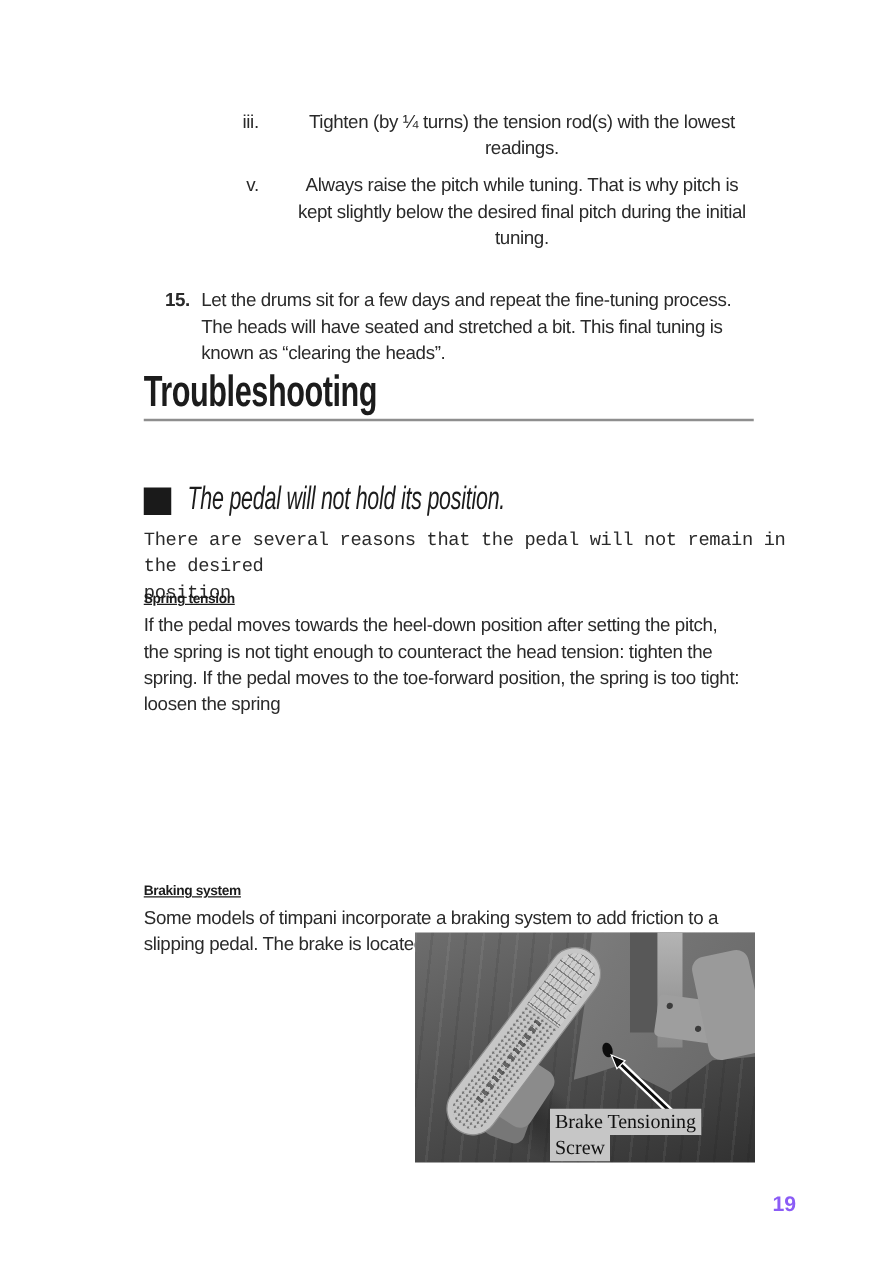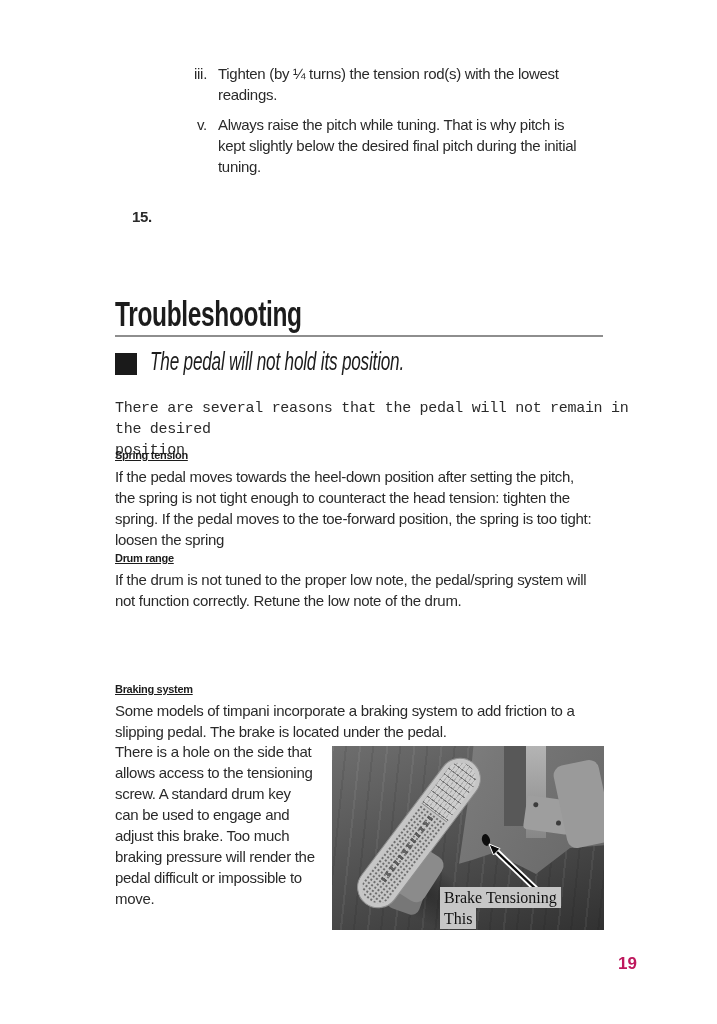--- a/index.html
+++ b/index.html
@@ -2,40 +2,40 @@
 <html><head>
 <meta charset="utf-8">
 <style>
   html,body{margin:0;padding:0;background:#ffffff;}
   .page{
     position:relative;width:717px;height:1024px;background:#ffffff;overflow:hidden;
     font-family:"Liberation Sans","DejaVu Sans",sans-serif;
     color:#2a2a2a;
   }
   .t{white-space:pre-line;}
-  .bodytxt{font-size:15px;line-height:21px;letter-spacing:-0.3px;}
+  .bodytxt{font-size:15px;line-height:21px;letter-spacing:-0.3px;margin-top:24px;}
 
   
   .roman-list{position:absolute;left:177px;top:63px;width:440px;}
   .roman-item{display:flex;margin-bottom:9px;}
   .roman-item .marker{flex:0 0 30px;text-align:right;margin-right:11px;}
-  .roman-item .txt{flex:1;}
+  .roman-item .txt{flex:1;text-align:center;}
   .item15{position:absolute;left:132px;top:206px;display:flex;width:500px;}
   .item15 .marker{flex:0 0 22px;font-weight:bold;margin-right:7px;}
 
   
   .h1{
     position:absolute;left:115px;top:295px;
     font-size:35px;line-height:37px;font-weight:bold;color:#1c1c1c;
     transform:scaleX(0.70);transform-origin:left top;white-space:nowrap;
     letter-spacing:-0.5px;
   }
   .rule{position:absolute;left:115px;top:335px;width:488px;height:2px;background:#8e8e8e;}
 
-  .subsect{position:absolute;left:115px;top:347px;display:flex;align-items:center;}
+  .subsect{position:absolute;left:115px;top:384px;display:flex;align-items:center;}
   .subsect .sq{width:22px;height:22px;background:#1a1a1a;margin-top:6px;flex:0 0 auto;}
   .subsect .em{
     margin-left:13px;font-size:26px;line-height:28px;font-style:italic;color:#1c1c1c;
     transform:scaleX(0.66);transform-origin:left top;white-space:nowrap;letter-spacing:-0.3px;
   }
 
   .intro{position:absolute;left:115px;top:398px;width:520px;font-family:Liberation Mono, monospace;}
 
   .topic{position:absolute;left:115px;width:520px;}
   .topic .th{font-weight:bold;font-size:11px;line-height:21px;letter-spacing:-0.3px;color:#1c1c1c;text-decoration:underline;}
@@ -80,21 +80,21 @@
     background-size:4px 4px;}
   .ph-spine{position:absolute;left:50%;width:6px;margin-left:-3px;top:68px;bottom:28px;
     background:repeating-linear-gradient(180deg,rgba(70,70,70,0.75) 0 3px,rgba(0,0,0,0) 3px 7px);}
   .ph-hole{position:absolute;left:150px;top:88px;width:8px;height:12px;background:#0d0d0d;
     border-radius:50%;transform:rotate(-15deg);}
   .ph-arrow{position:absolute;inset:0;}
   .ph-caption{position:absolute;left:108px;top:141px;width:152px;
     font-family:"Liberation Serif","DejaVu Serif",serif;font-size:16px;line-height:21px;color:#111;}
   .ph-caption .cl{display:inline-block;background:#c6c6c6;padding:0 4px;}
 
-  .pageno{position:absolute;left:618px;top:954px;font-size:17px;font-weight:bold;color:#be185d;}
+  .pageno{position:absolute;left:618px;top:954px;font-size:17px;font-weight:bold;color:#8b5cf6;}
 </style>
 </head>
 <body>
 
 <div class="page">
 
   <div class="roman-list bodytxt">
     <div class="roman-item">
       <span class="marker">iii.</span>
       <span class="txt t">Tighten (by ¼ turns) the tension rod(s) with the lowest
@@ -103,59 +103,49 @@
     <div class="roman-item">
       <span class="marker">v.</span>
       <span class="txt t">Always raise the pitch while tuning. That is why pitch is
 kept slightly below the desired final pitch during the initial
 tuning.</span>
     </div>
   </div>
 
   <div class="item15 bodytxt">
     <span class="marker">15.</span>
+    <span class="txt t">Let the drums sit for a few days and repeat the fine-tuning process.
+The heads will have seated and stretched a bit. This final tuning is
+known as “clearing the heads”.</span>
   </div>
 
   <div class="h1">Troubleshooting</div>
   <div class="rule"></div>
 
   <div class="subsect">
     <div class="sq"></div>
     <div class="em">The pedal will not hold its position.</div>
   </div>
 
   <div class="intro bodytxt t">There are several reasons that the pedal will not remain in the desired
 position</div>
 
   <div class="topic topic-0 bodytxt">
     <div class="th">Spring tension</div>
     <div class="t">If the pedal moves towards the heel-down position after setting the pitch,
 the spring is not tight enough to counteract the head tension: tighten the
 spring. If the pedal moves to the toe-forward position, the spring is too tight:
 loosen the spring</div>
   </div>
-  <div class="topic topic-1 bodytxt">
-    <div class="th">Drum range</div>
-    <div class="t">If the drum is not tuned to the proper low note, the pedal/spring system will
-not function correctly. Retune the low note of the drum.</div>
-  </div>
   <div class="topic topic-3 bodytxt">
     <div class="th">Braking system</div>
     <div class="t">Some models of timpani incorporate a braking system to add friction to a
 slipping pedal. The brake is located under the pedal.</div>
   </div>
 
-  <div class="brakecol bodytxt t">There is a hole on the side that
-allows access to the tensioning
-screw. A standard drum key
-can be used to engage and
-adjust this brake. Too much
-braking pressure will render the
-pedal difficult or impossible to
-move.</div>
 
   <div class="photo">
     <div class="ph-grain"></div>
     <div class="ph-shadow"></div>
     <div class="ph-metal"></div>
     <div class="ph-column"></div>
     <div class="ph-strut"></div>
     <div class="ph-bracket">
       <div class="ph-screw s1"></div>
       <div class="ph-screw s2"></div>
@@ -169,19 +159,19 @@
       <div class="ph-spine"></div>
     </div>
     <div class="ph-hole"></div>
     <svg class="ph-arrow" width="272" height="184" viewBox="0 0 272 184">
       <line x1="208" y1="147" x2="163" y2="104" stroke="#ffffff" stroke-width="6"></line>
       <line x1="208" y1="147" x2="163" y2="104" stroke="#0a0a0a" stroke-width="2.4"></line>
       <polygon points="157,98 168,102.5 161.5,109" fill="#0a0a0a" stroke="#ffffff" stroke-width="1"></polygon>
     </svg>
     <div class="ph-caption">
       <div><span class="cl">Brake Tensioning</span></div>
-      <div><span class="cl">This</span></div>
+      <div><span class="cl">Screw</span></div>
     </div>
   </div>
 
   <div class="pageno">19</div>
 
 </div>
 
 </body></html>

